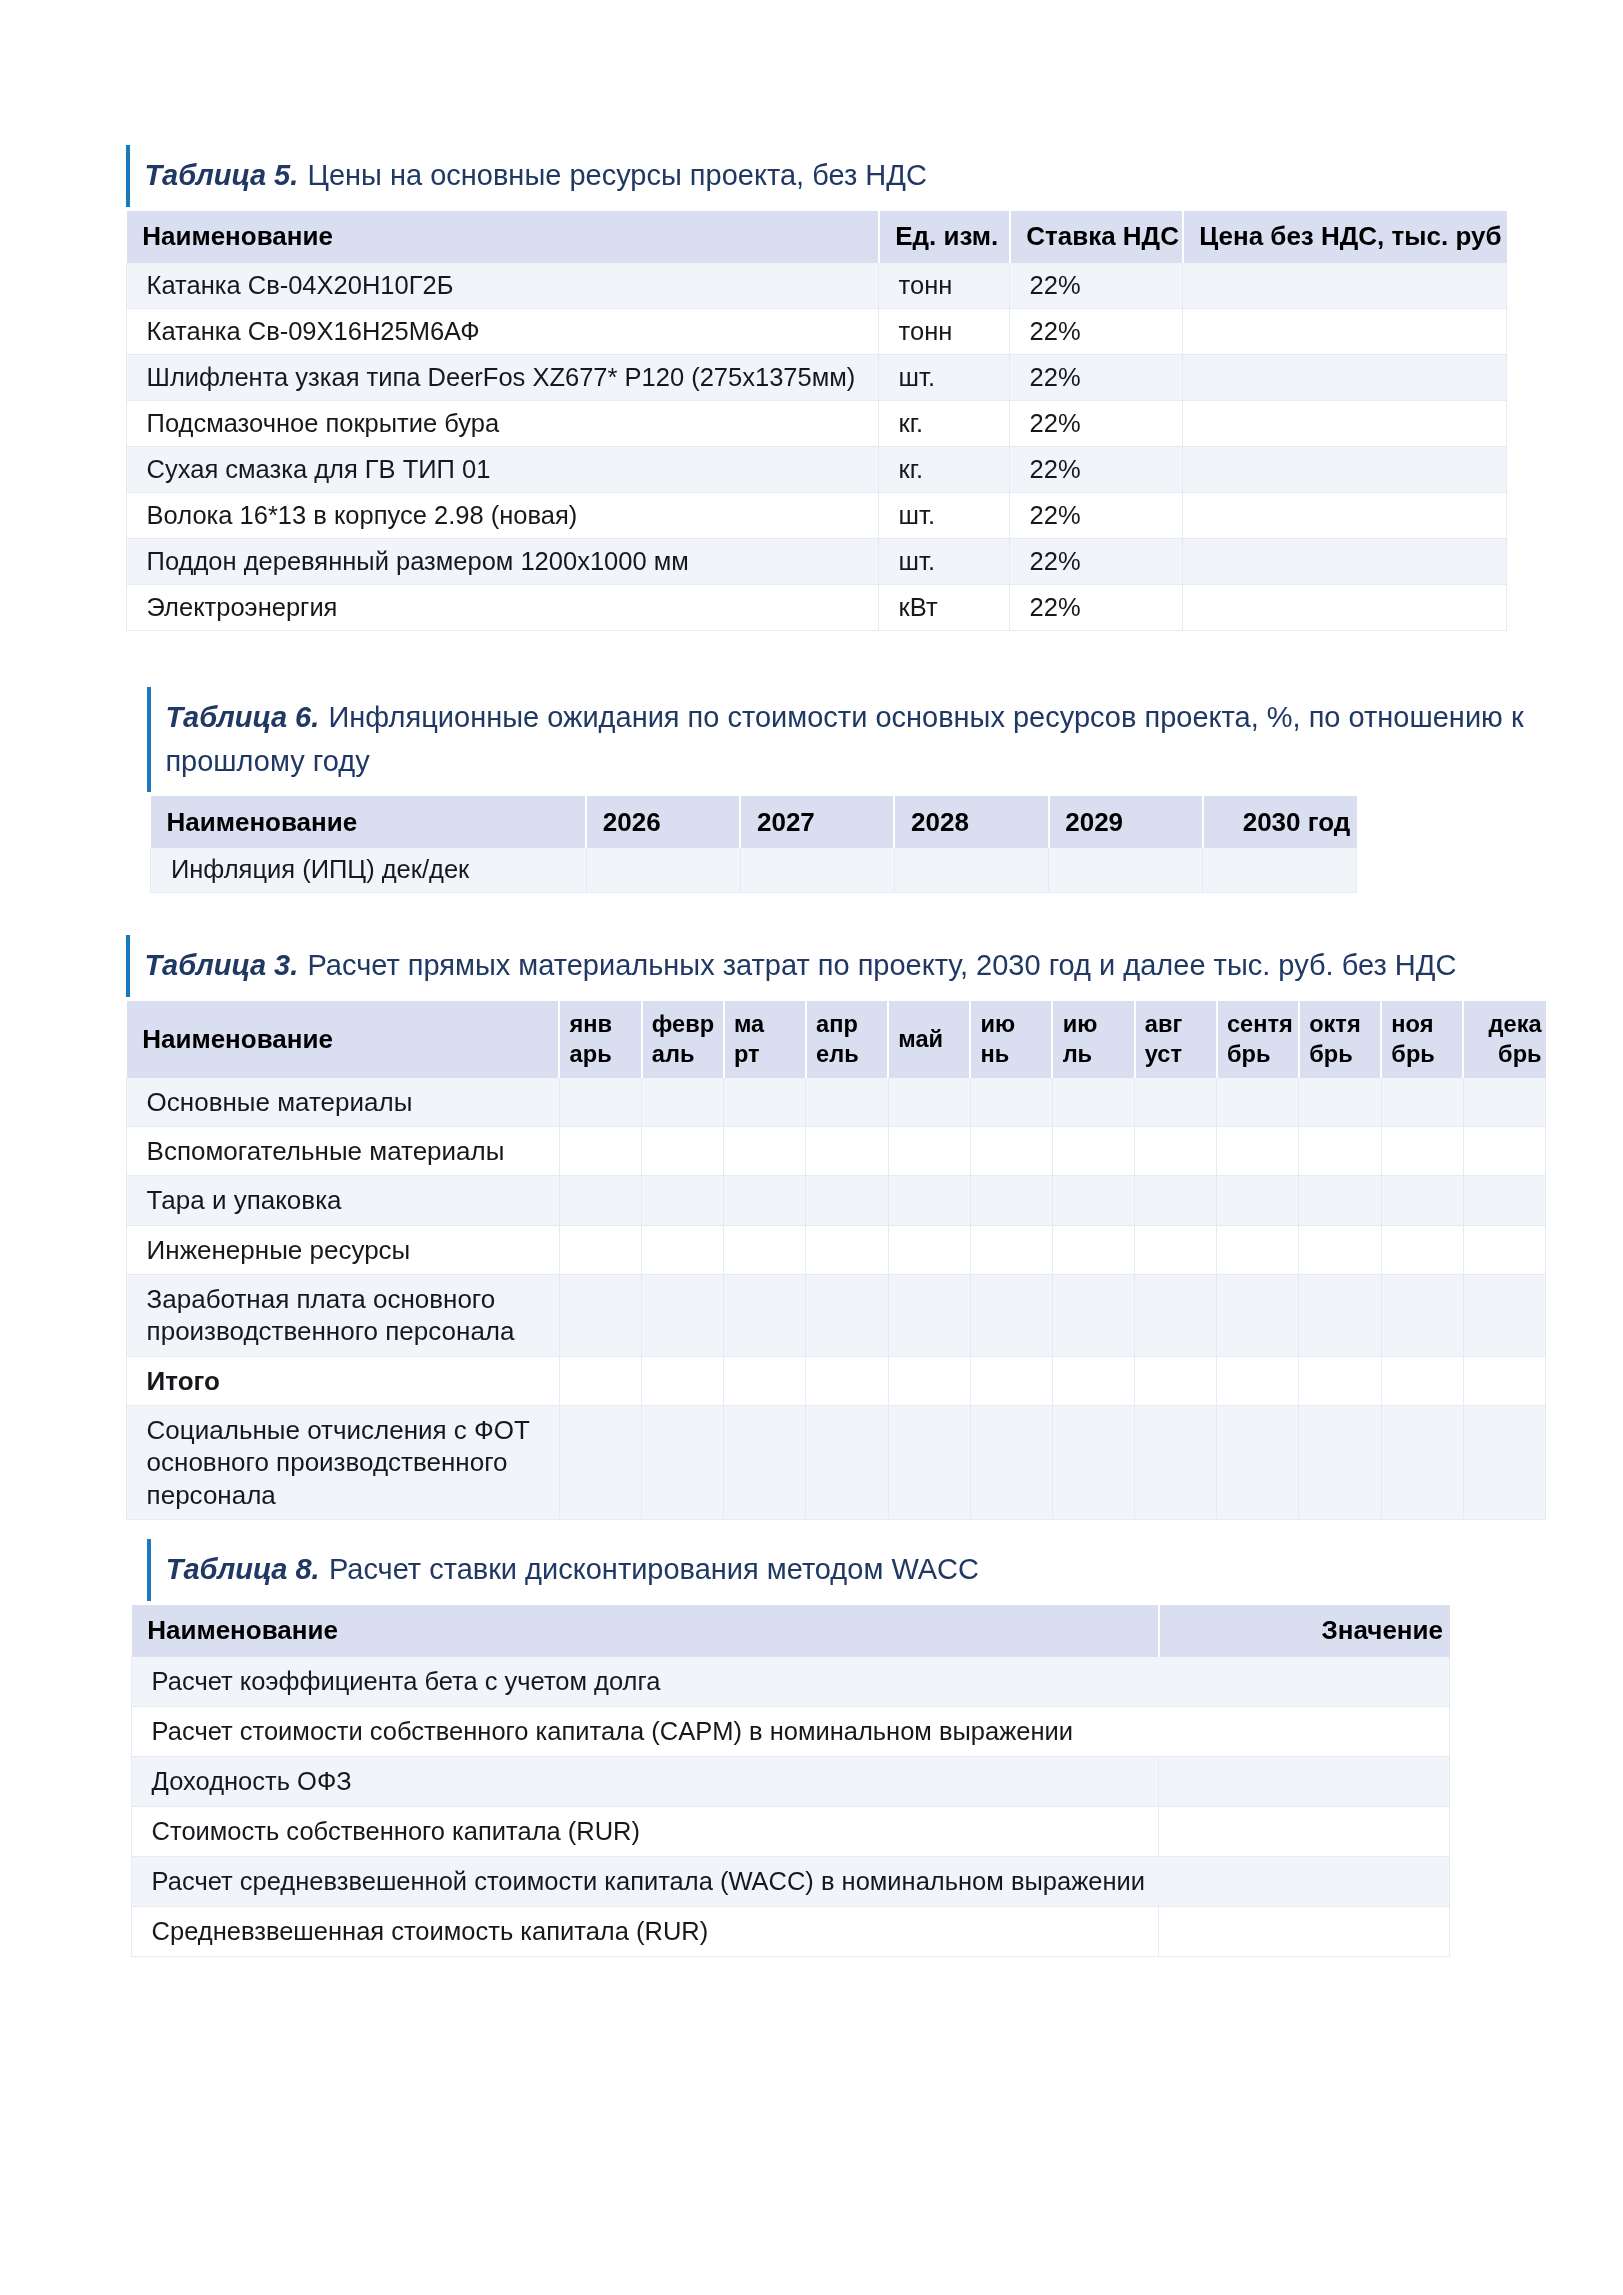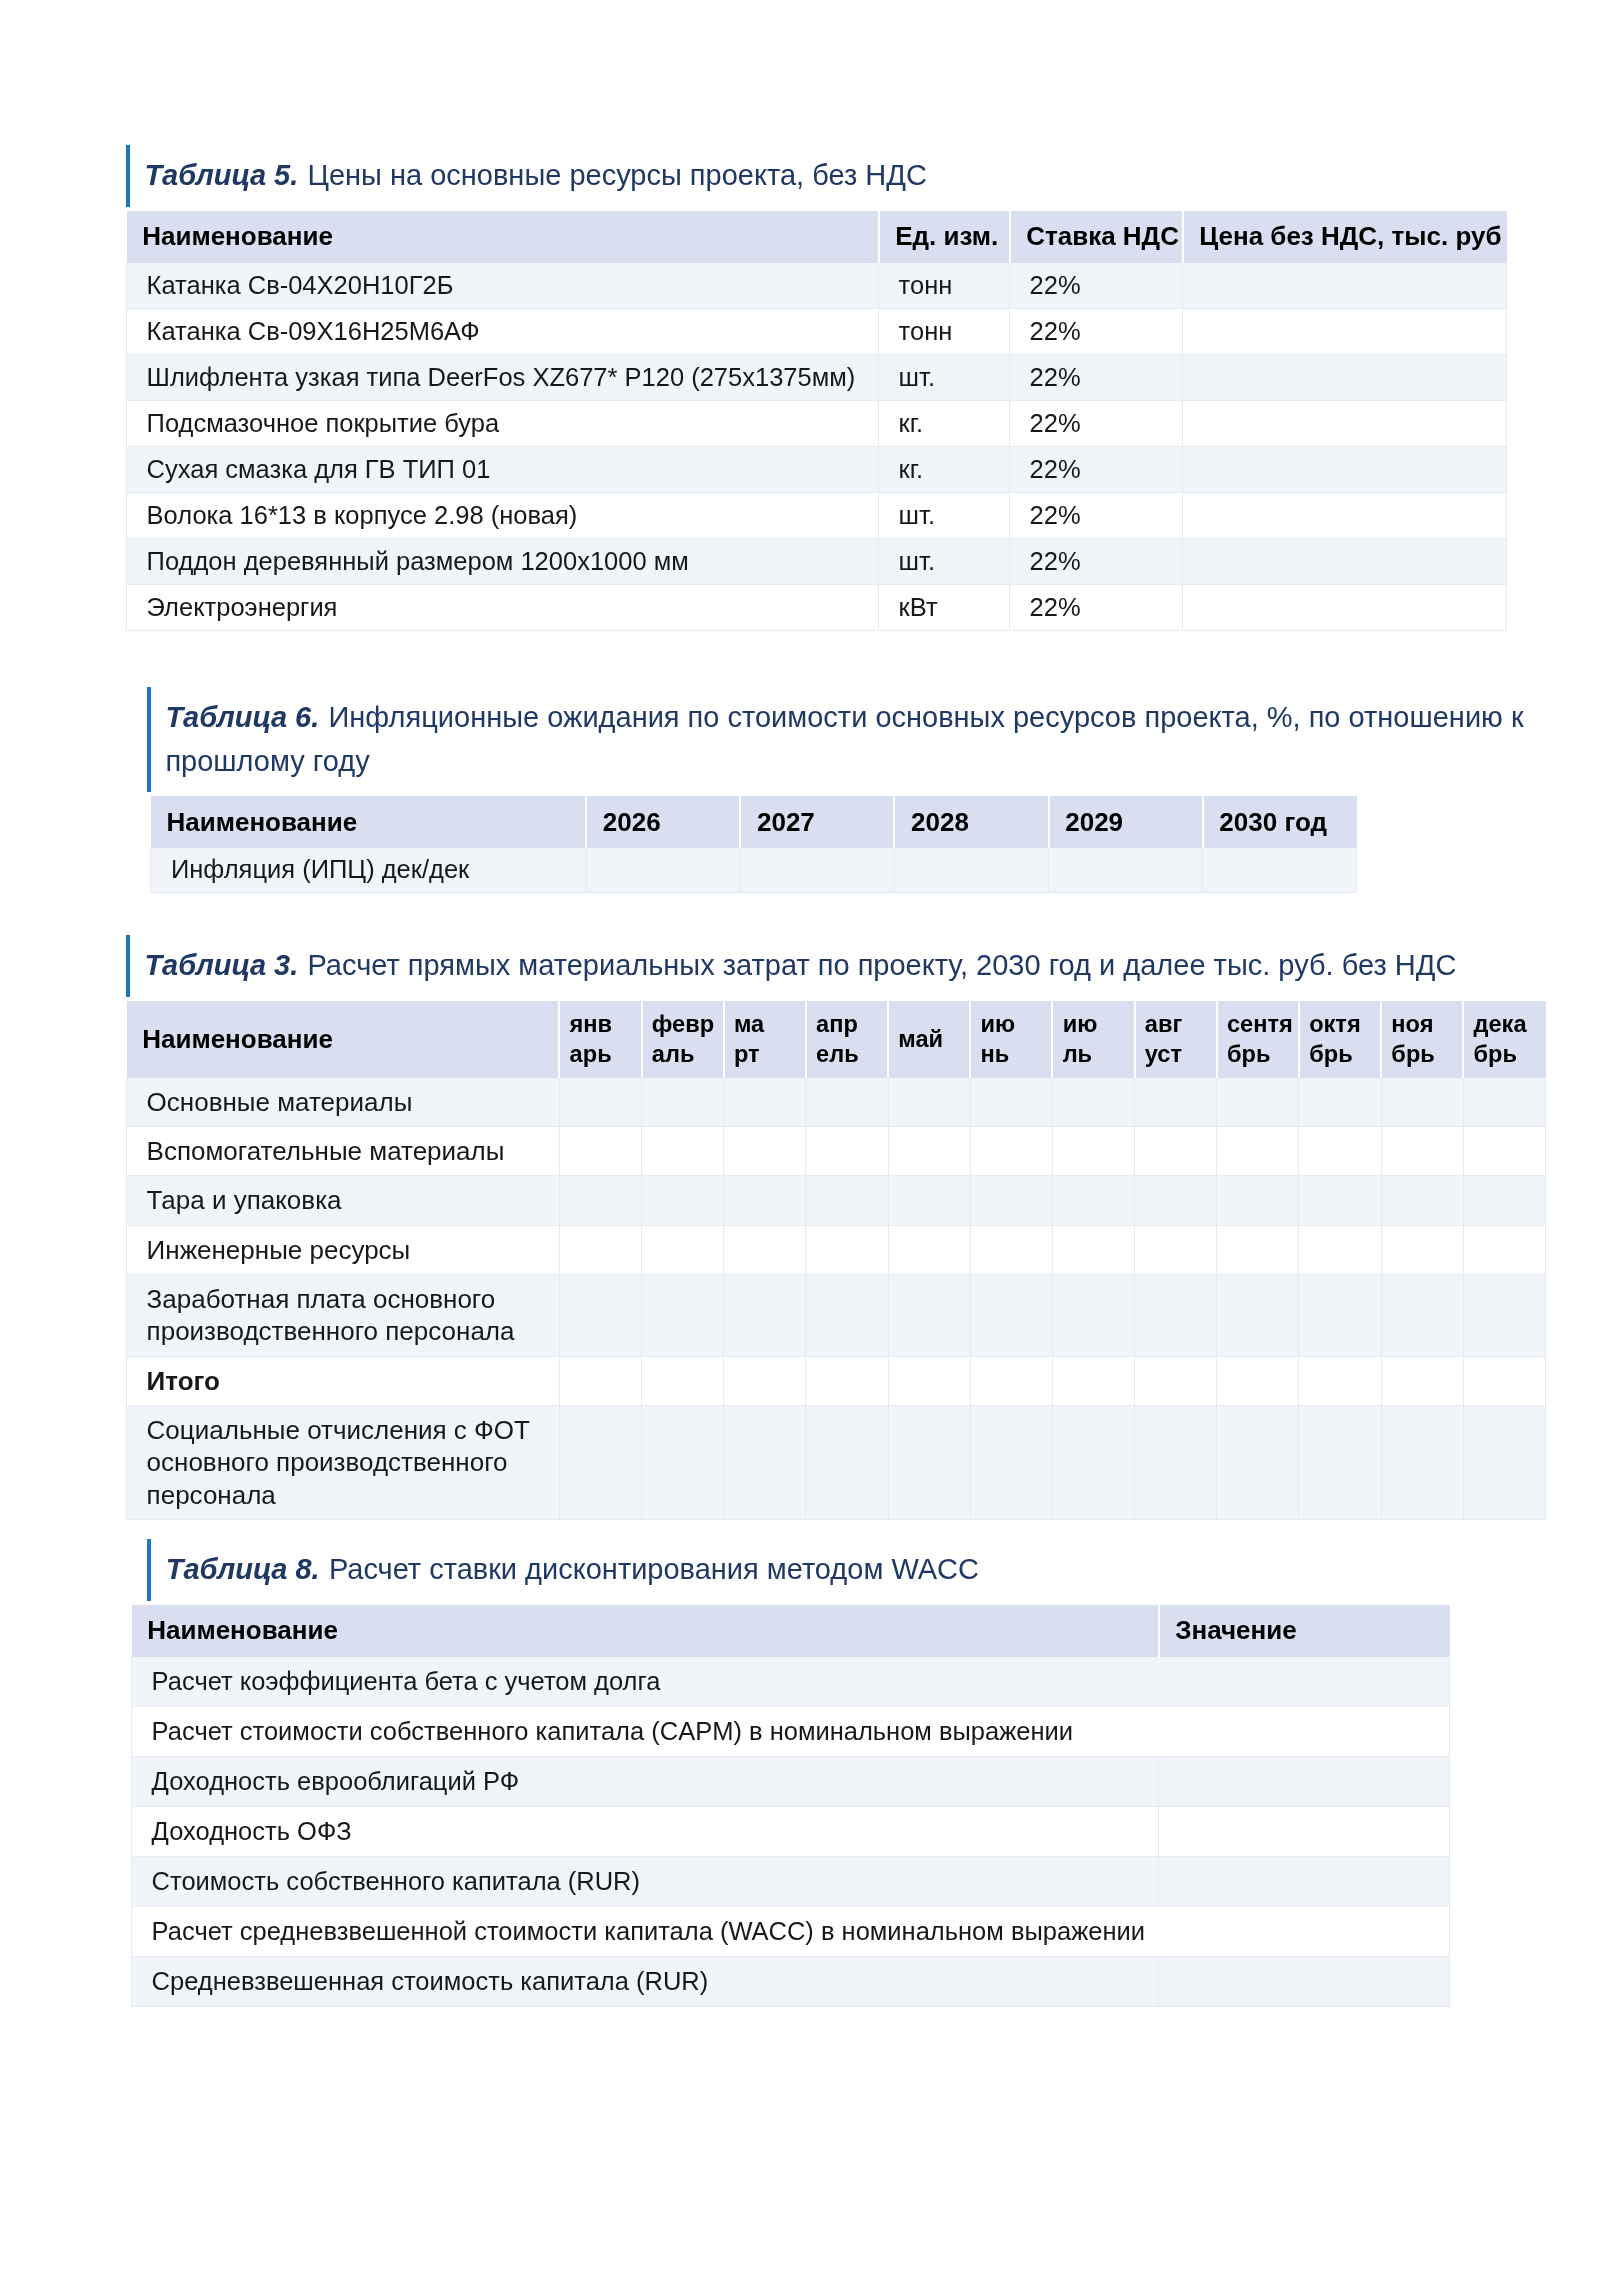--- a/index.html
+++ b/index.html
@@ -20,21 +20,21 @@
     white-space:pre-line;
   }
   .t-label{font-weight:700;margin-right:9.2px;font-style:italic;}
   .indent-title{margin-left:16.4px;}
   table{border-collapse:collapse;table-layout:fixed;margin-top:3.9px;}
   th{
     background:var(--header-bg,#d9def0);font-weight:700;font-size:26px;color:#000;
     text-align:left;vertical-align:middle;height:52px;
     padding:0 6.5px 0 15.7px;border-right:2.6px solid #ffffff;white-space:nowrap;margin-top:46px;
   }
-  th:last-child{border-right:none;}
+  th:last-child{border-right:none;text-align:right;}
   td{
     font-size:25.5px;vertical-align:middle;text-align:left;
     padding:0 6.5px 0 19.6px;line-height:1.25;
     border-right:1.3px solid var(--grid,#e6eaf3);
     border-bottom:1.3px solid var(--grid,#e6eaf3);
   }
   td:first-child{border-left:1.3px solid var(--grid,#e6eaf3);}
   tbody tr:nth-child(odd) td{background:var(--row-alt,#f1f5fa);}
   tbody tr:nth-child(even) td{background:#ffffff;}
   .t5{width:1380px;} .t5 td{height:46px;}
@@ -333,24 +333,20 @@
       </tr>
     </thead>
     <tbody>
       <tr>
         <td colspan="2">Расчет коэффициента бета с учетом долга</td>
       </tr>
       <tr>
         <td colspan="2">Расчет стоимости собственного капитала (CAPM) в номинальном выражении</td>
       </tr>
       <tr>
-        <td>Доходность еврооблигаций РФ</td>
-        <td></td>
-      </tr>
-      <tr>
         <td>Доходность ОФЗ</td>
         <td></td>
       </tr>
       <tr>
         <td>Стоимость собственного капитала (RUR)</td>
         <td></td>
       </tr>
       <tr>
         <td colspan="2">Расчет средневзвешенной стоимости капитала (WACC) в номинальном выражении</td>
       </tr>

